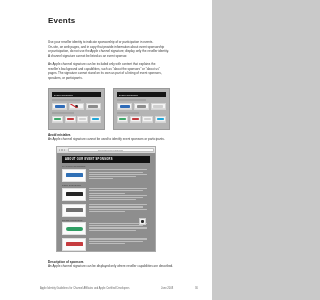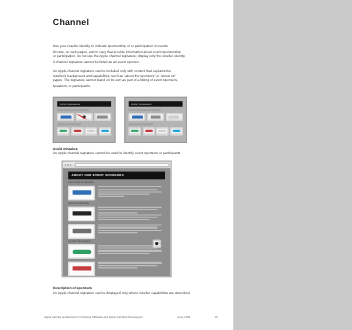--- a/index.html
+++ b/index.html
@@ -319,21 +319,21 @@
   }
   .footer-left  { white-space: nowrap; }
   .footer-date  { white-space: nowrap; margin-left: auto; margin-right: 22px; }
   .footer-page  { white-space: nowrap; }
 </style>
 </head>
 <body>
 
 <div class="page">
 
-  <div class="page-title">Channel</div>
+  <div class="page-title">Events</div>
 
   <div class="body-block first">
     <div class="body-line">Use your reseller identity to indicate sponsorship of or participation in events.</div>
     <div class="body-line">On-site, on web pages, and in copy that provide information about event sponsorship</div>
     <div class="body-line">or participation, do not use the Apple channel signature; display only the reseller identity.</div>
     <div class="body-line">A channel signature cannot be listed as an event sponsor.</div>
   </div>
 
   <div class="body-block second">
     <div class="body-line">An Apple channel signature can be included only with content that explains the</div>

